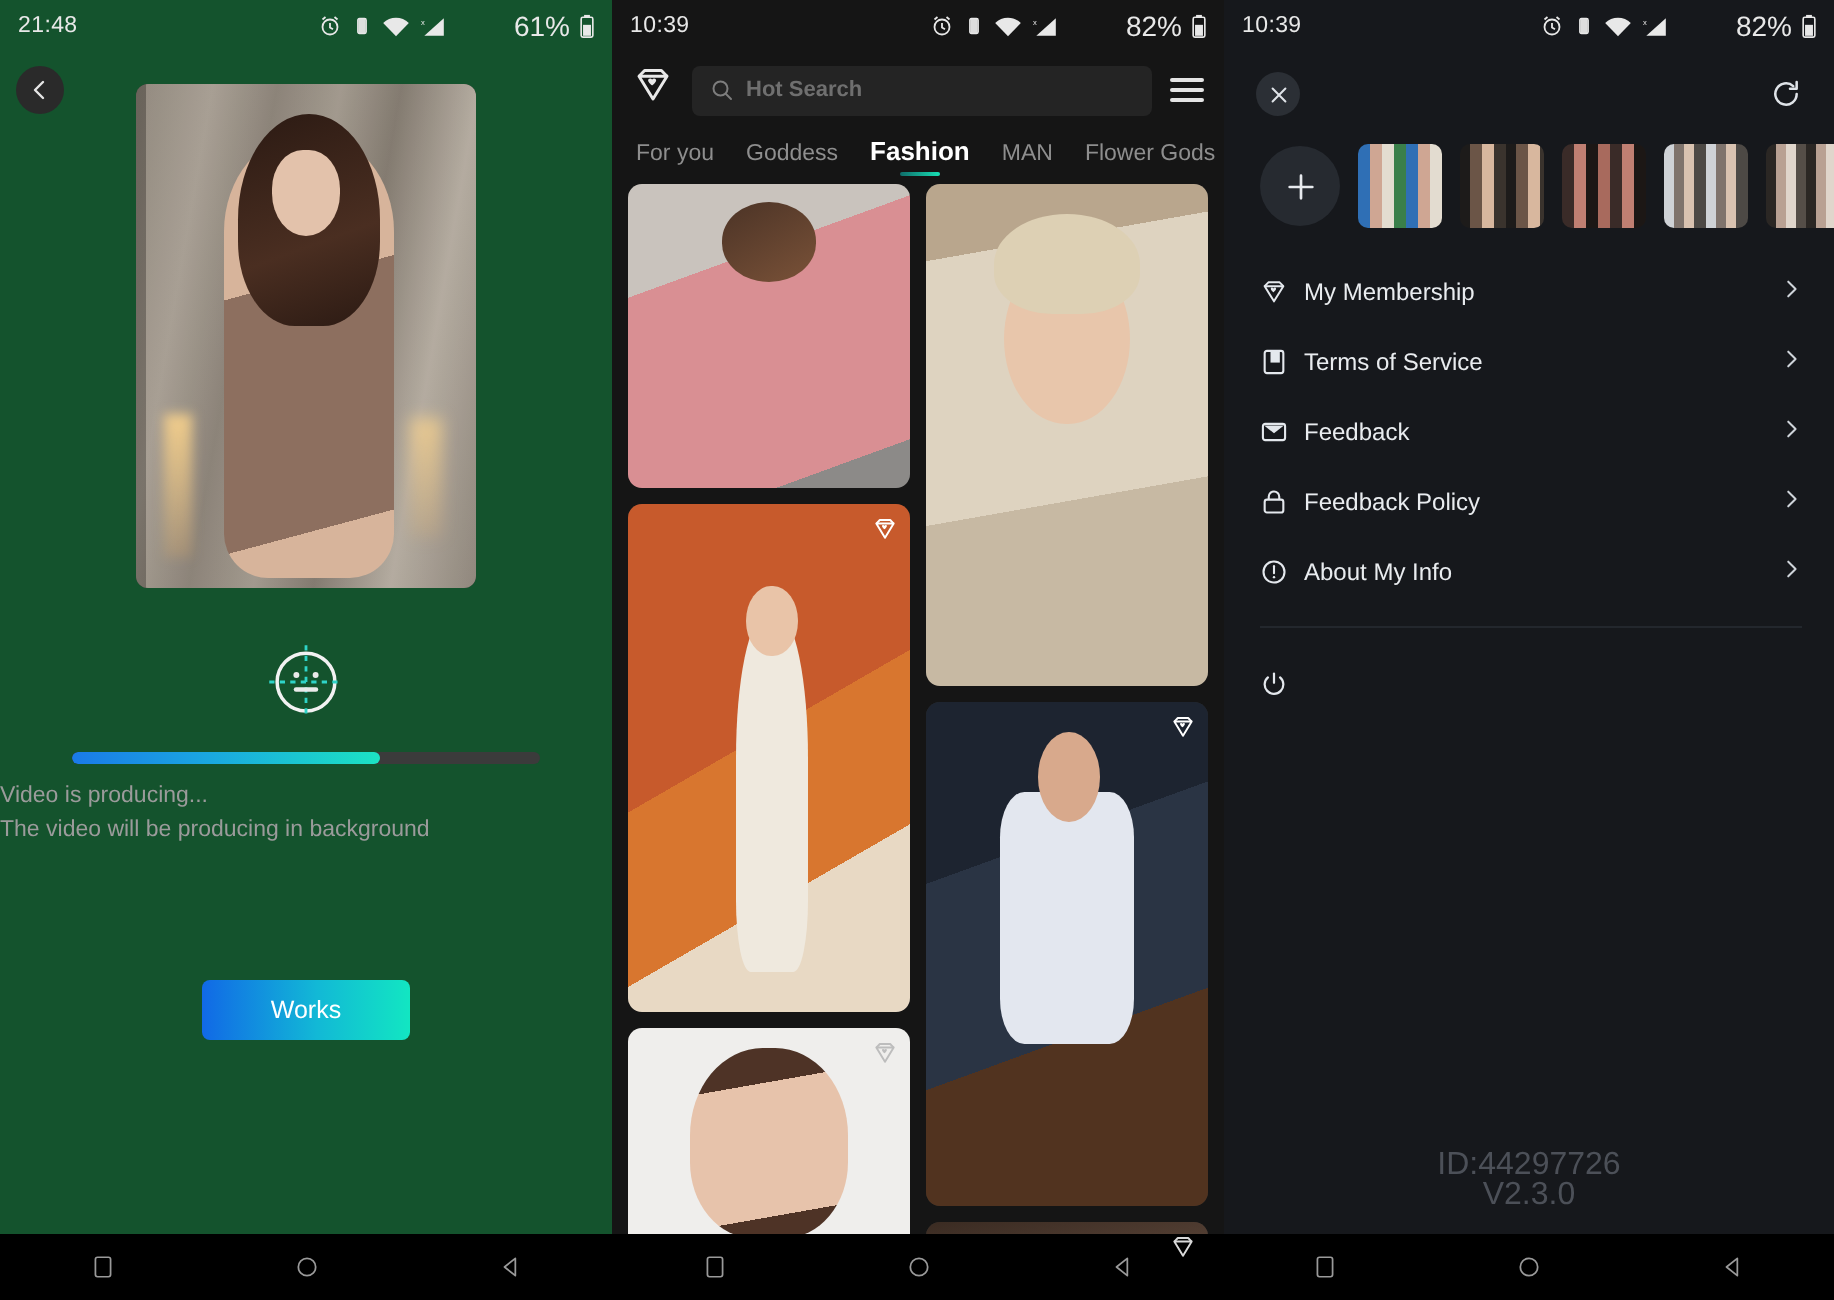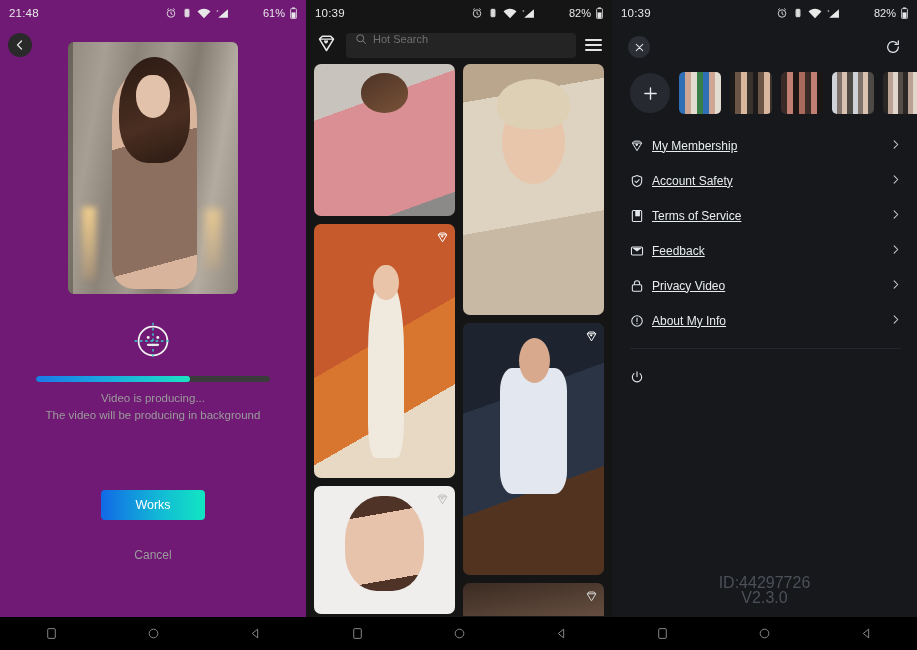--- a/index.html
+++ b/index.html
@@ -5,34 +5,34 @@
   * { box-sizing: border-box; margin: 0; padding: 0; }
   html, body {
     width: 917px; height: 650px;
     background: #000;
     font-family: "Liberation Sans", sans-serif;
     overflow: hidden;
   }
   .screen { display: flex; width: 917px; height: 650px; }
 
   .panel { position: relative; height: 650px; overflow: hidden; background: #0d0d0d; }
-  .panel-left   { width: 306px; background: #701a75; }
+  .panel-left   { width: 306px; background: #14532d; }
   .panel-mid    { width: 306px; background: #151515; }
   .panel-right  { width: 305px; background: #16181c; }
 
   
   .statusbar {
     height: 26px; display: flex; align-items: center;
     padding: 0 9px; color: #e8e8e8; font-size: 11.5px;
     justify-content: space-between; position: relative; z-index: 5;
   }
   .sb-time { letter-spacing: .2px; }
   .sb-icons { display: flex; align-items: center; gap: 5px; }
   .sb-icons svg { display: block; }
-  .sb-batt { font-size: 11px; margin-left: 1px; padding-left: 28px; }
+  .sb-batt { font-size: 14px; margin-left: 1px; padding-left: 28px; }
 
   
   .back-btn {
     position: absolute; left: 8px; top: 33px;
     width: 24px; height: 24px; border-radius: 50%;
     background: #2a2a2a; display: flex; align-items: center; justify-content: center;
     cursor: pointer;
   }
   .preview-img {
     position: absolute; left: 68px; top: 42px;
@@ -78,42 +78,43 @@
   .progress-wrap {
     position: absolute; left: 36px; top: 376px; width: 234px; height: 6px;
     background: #3b3b3b; border-radius: 3px; overflow: hidden;
   }
   .progress-fill {
     height: 100%; border-radius: 3px;
     background: linear-gradient(90deg,#1a7ae8 0%, #1aa8e0 45%, #1ce3c3 100%);
   }
   .status-text {
     position: absolute; left: 0; right: 0; top: 390px;
-    text-align: center; color: #9b9b9b; font-size: 11.5px; line-height: 17px;
+    text-align: left; color: #9b9b9b; font-size: 11.5px; line-height: 17px;
   }
   .home-btn {
     position: absolute; left: 101px; top: 490px; width: 104px; height: 30px;
     border-radius: 4px; border: none; cursor: pointer;
     background: linear-gradient(90deg,#1169e6 0%, #12b8d6 55%, #12e6c2 100%);
     color: #fff; font-size: 12.5px; font-family: "Liberation Sans", sans-serif;
   }
   .cancel-link {
     position: absolute; left: 0; right: 0; top: 548px; text-align: center;
     color: #9b9b9b; font-size: 12px; cursor: pointer;
   }
 
   
   .mid-topbar {
     display: flex; align-items: center; gap: 9px;
     padding: 4px 10px 0 10px; height: 34px;
   }
   .searchbar {
     flex: 1; height: 25px; background: #242424; border-radius: 4px;
-    display: flex; gap: 6px; padding: 0 9px;
+    display: flex; align-items: center; gap: 6px; padding: 0 9px;
     cursor: text;
+    font-weight: bold;
   }
   .search-ph { color: #6f6f6f; font-size: 11px; }
   .hamburger { display: flex; flex-direction: column; gap: 3px; cursor: pointer; width: 17px; }
   .hamburger i { display: block; height: 2px; background: #e4e4e4; border-radius: 1px; }
 
   .tabs {
     display: flex; align-items: flex-end; gap: 16px;
     padding: 5px 0 0 12px; height: 28px; white-space: nowrap; overflow: hidden;
   }
   .tab { color: #8e8e8e; font-size: 11.5px; position: relative; padding-bottom: 5px; cursor: pointer; }
@@ -194,21 +195,21 @@
       repeating-linear-gradient(90deg,#cfd2d6 0 5px,#7f736c 5px 10px,#d9c2b0 10px 15px,#4d4945 15px 21px); }
   .av5 { background:
       repeating-linear-gradient(90deg,#2b2724 0 5px,#b9a193 5px 10px,#e0d6cc 10px 15px,#554e48 15px 20px); }
 
   .menu { margin-top: 14px; }
   .menu-item {
     display: flex; align-items: center; height: 35px;
     padding: 0 16px 0 18px; cursor: pointer; color: #e9ecef; font-size: 12px;
   }
   .menu-item .mi-icon { width: 22px; display: flex; align-items: center; }
-  .menu-item .mi-label { flex: 1; text-decoration: underline; }
+  .menu-item .mi-label { flex: 1; }
   .menu-sep {
     height: 1px; background: #23272d; margin: 10px 16px 10px 18px;
   }
   .id-block {
     position: absolute; left: 0; right: 0; bottom: 45px; text-align: center;
     color: #4c5058; font-size: 16px; line-height: 15px;
   }
 
   
   .navbar {
@@ -280,21 +281,20 @@
     <div class="progress-wrap">
       <div class="progress-fill" id="progress-fill" style="width: 66%;"></div>
     </div>
 
     <div class="status-text">
       <div>Video is producing...</div>
       <div>The video will be producing in background</div>
     </div>
 
     <button class="home-btn">Works</button>
-    <div class="cancel-link">Cancel</div>
 
     <div class="navbar">
       <span class="nb">
         <svg width="13" height="13" viewBox="0 0 24 24">
           <rect x="5" y="3" width="14" height="18" rx="2" fill="none" stroke="#9a9a9a" stroke-width="1.6"></rect>
         </svg>
       </span>
       <span class="nb">
         <svg width="13" height="13" viewBox="0 0 24 24">
           <circle cx="12" cy="12" r="8" fill="none" stroke="#9a9a9a" stroke-width="1.6"></circle>
@@ -353,20 +353,27 @@
         </svg>
         <span class="search-ph">Hot Search</span>
       </div>
       <div class="hamburger">
           <i></i>
           <i></i>
           <i></i>
         </div>
     </div>
 
+    <div class="tabs" id="tabs">
+        <div class="tab">For you</div>
+        <div class="tab">Goddess</div>
+        <div class="tab active">Fashion</div>
+        <div class="tab">MAN</div>
+        <div class="tab">Flower Gods</div>
+      </div>
 
     <div class="masonry">
       <div class="mcol">
         <div class="card" style="height:152px">
           <div class="ph ph-pink"></div>
         </div>
         <div class="card" style="height:254px">
           <div class="ph ph-qipao"></div>
           <span class="fav">
             <svg width="13" height="13" viewBox="0 0 24 24">
@@ -501,34 +508,20 @@
         </span>
         <span class="mi-label">My Membership</span>
         <span>
           <svg width="11" height="11" viewBox="0 0 24 24">
               <path d="M9 4l8 8-8 8" fill="none" stroke="#cfd4da" stroke-width="2.2" stroke-linecap="round" stroke-linejoin="round"></path>
             </svg>
         </span>
       </div>
 
 
-      <div class="menu-item">
-        <span class="mi-icon">
-          <svg width="14" height="14" viewBox="0 0 24 24">
-            <path d="M12 2.5l8 3v6.5c0 5-3.4 8.3-8 9.5-4.6-1.2-8-4.5-8-9.5V5.5z" fill="none" stroke="#e4e8ed" stroke-width="1.8" stroke-linejoin="round"></path>
-            <path d="M8.3 12l2.6 2.6 4.8-5" fill="none" stroke="#e4e8ed" stroke-width="1.8" stroke-linecap="round" stroke-linejoin="round"></path>
-          </svg>
-        </span>
-        <span class="mi-label">Account Safety</span>
-        <span>
-          <svg width="11" height="11" viewBox="0 0 24 24">
-              <path d="M9 4l8 8-8 8" fill="none" stroke="#cfd4da" stroke-width="2.2" stroke-linecap="round" stroke-linejoin="round"></path>
-            </svg>
-        </span>
-      </div>
 
       <div class="menu-item">
         <span class="mi-icon">
           <svg width="14" height="14" viewBox="0 0 24 24">
             <rect x="4" y="2.5" width="16" height="19" rx="2" fill="none" stroke="#e4e8ed" stroke-width="1.8"></rect>
             <rect x="9" y="2.5" width="8" height="10" fill="#e4e8ed"></rect>
           </svg>
         </span>
         <span class="mi-label">Terms of Service</span>
         <span>
@@ -553,21 +546,21 @@
         </span>
       </div>
 
       <div class="menu-item">
         <span class="mi-icon">
           <svg width="14" height="14" viewBox="0 0 24 24">
             <rect x="4" y="10" width="16" height="11" rx="2" fill="none" stroke="#e4e8ed" stroke-width="1.8"></rect>
             <path d="M7.5 10V7.5a4.5 4.5 0 0 1 9 0V10" fill="none" stroke="#e4e8ed" stroke-width="1.8"></path>
           </svg>
         </span>
-        <span class="mi-label">Privacy Video</span>
+        <span class="mi-label">Feedback Policy</span>
         <span>
           <svg width="11" height="11" viewBox="0 0 24 24">
               <path d="M9 4l8 8-8 8" fill="none" stroke="#cfd4da" stroke-width="2.2" stroke-linecap="round" stroke-linejoin="round"></path>
             </svg>
         </span>
       </div>
 
       <div class="menu-item">
         <span class="mi-icon">
           <svg width="14" height="14" viewBox="0 0 24 24">

